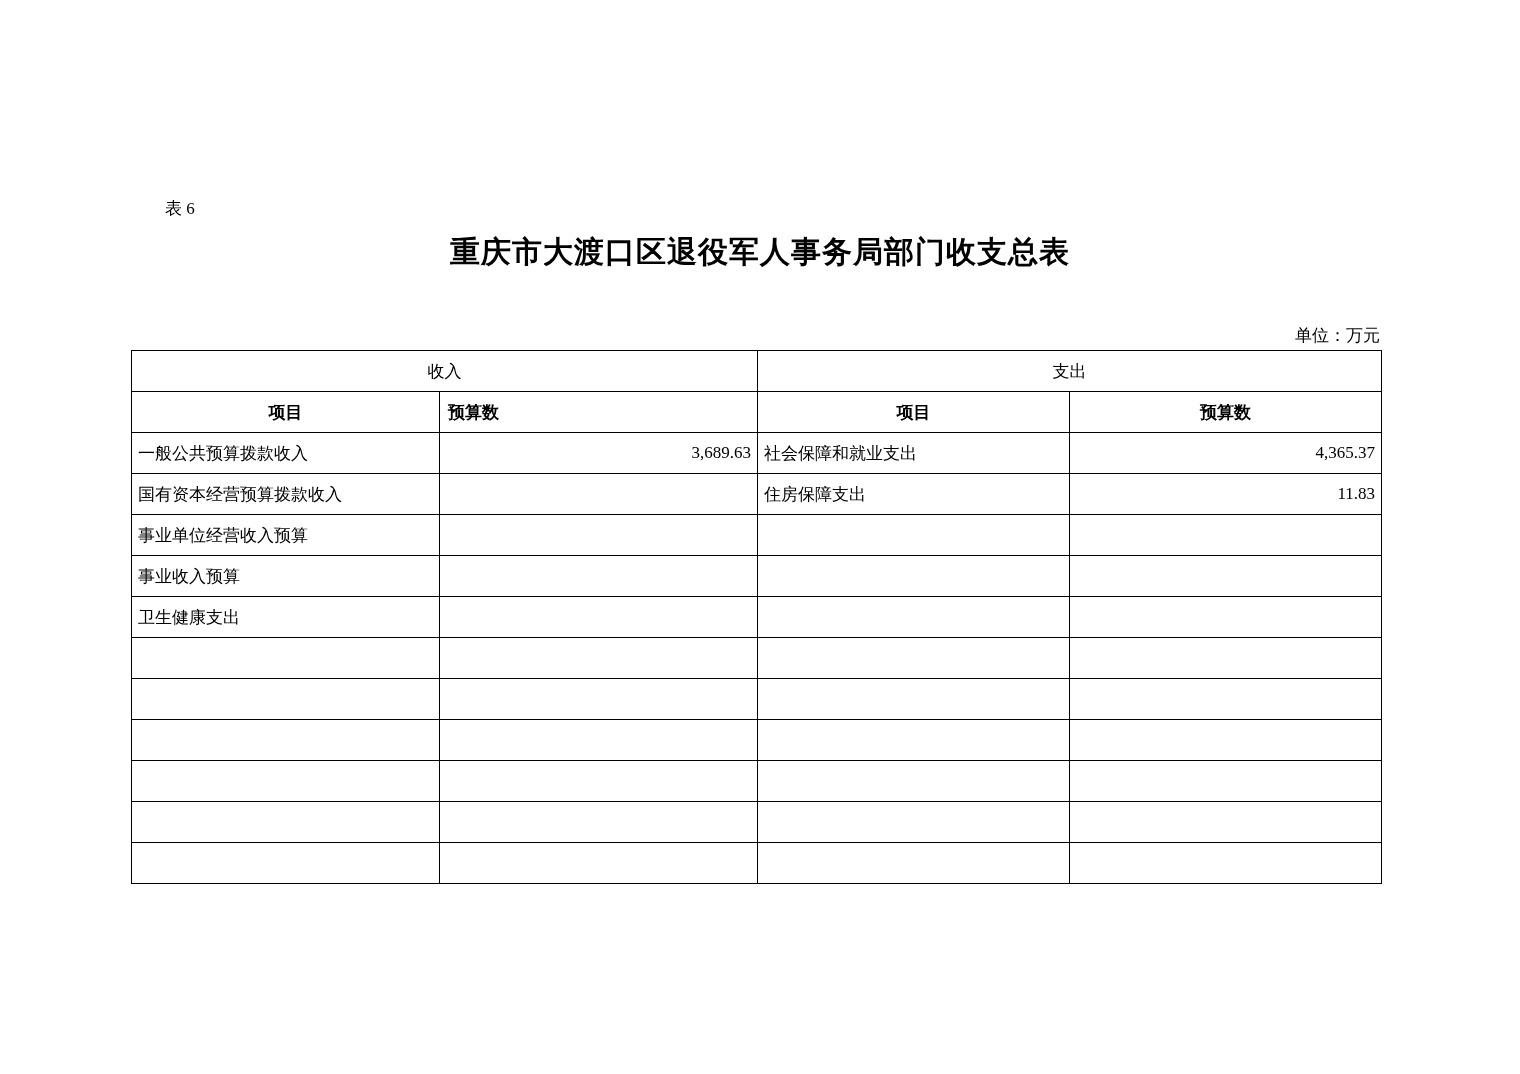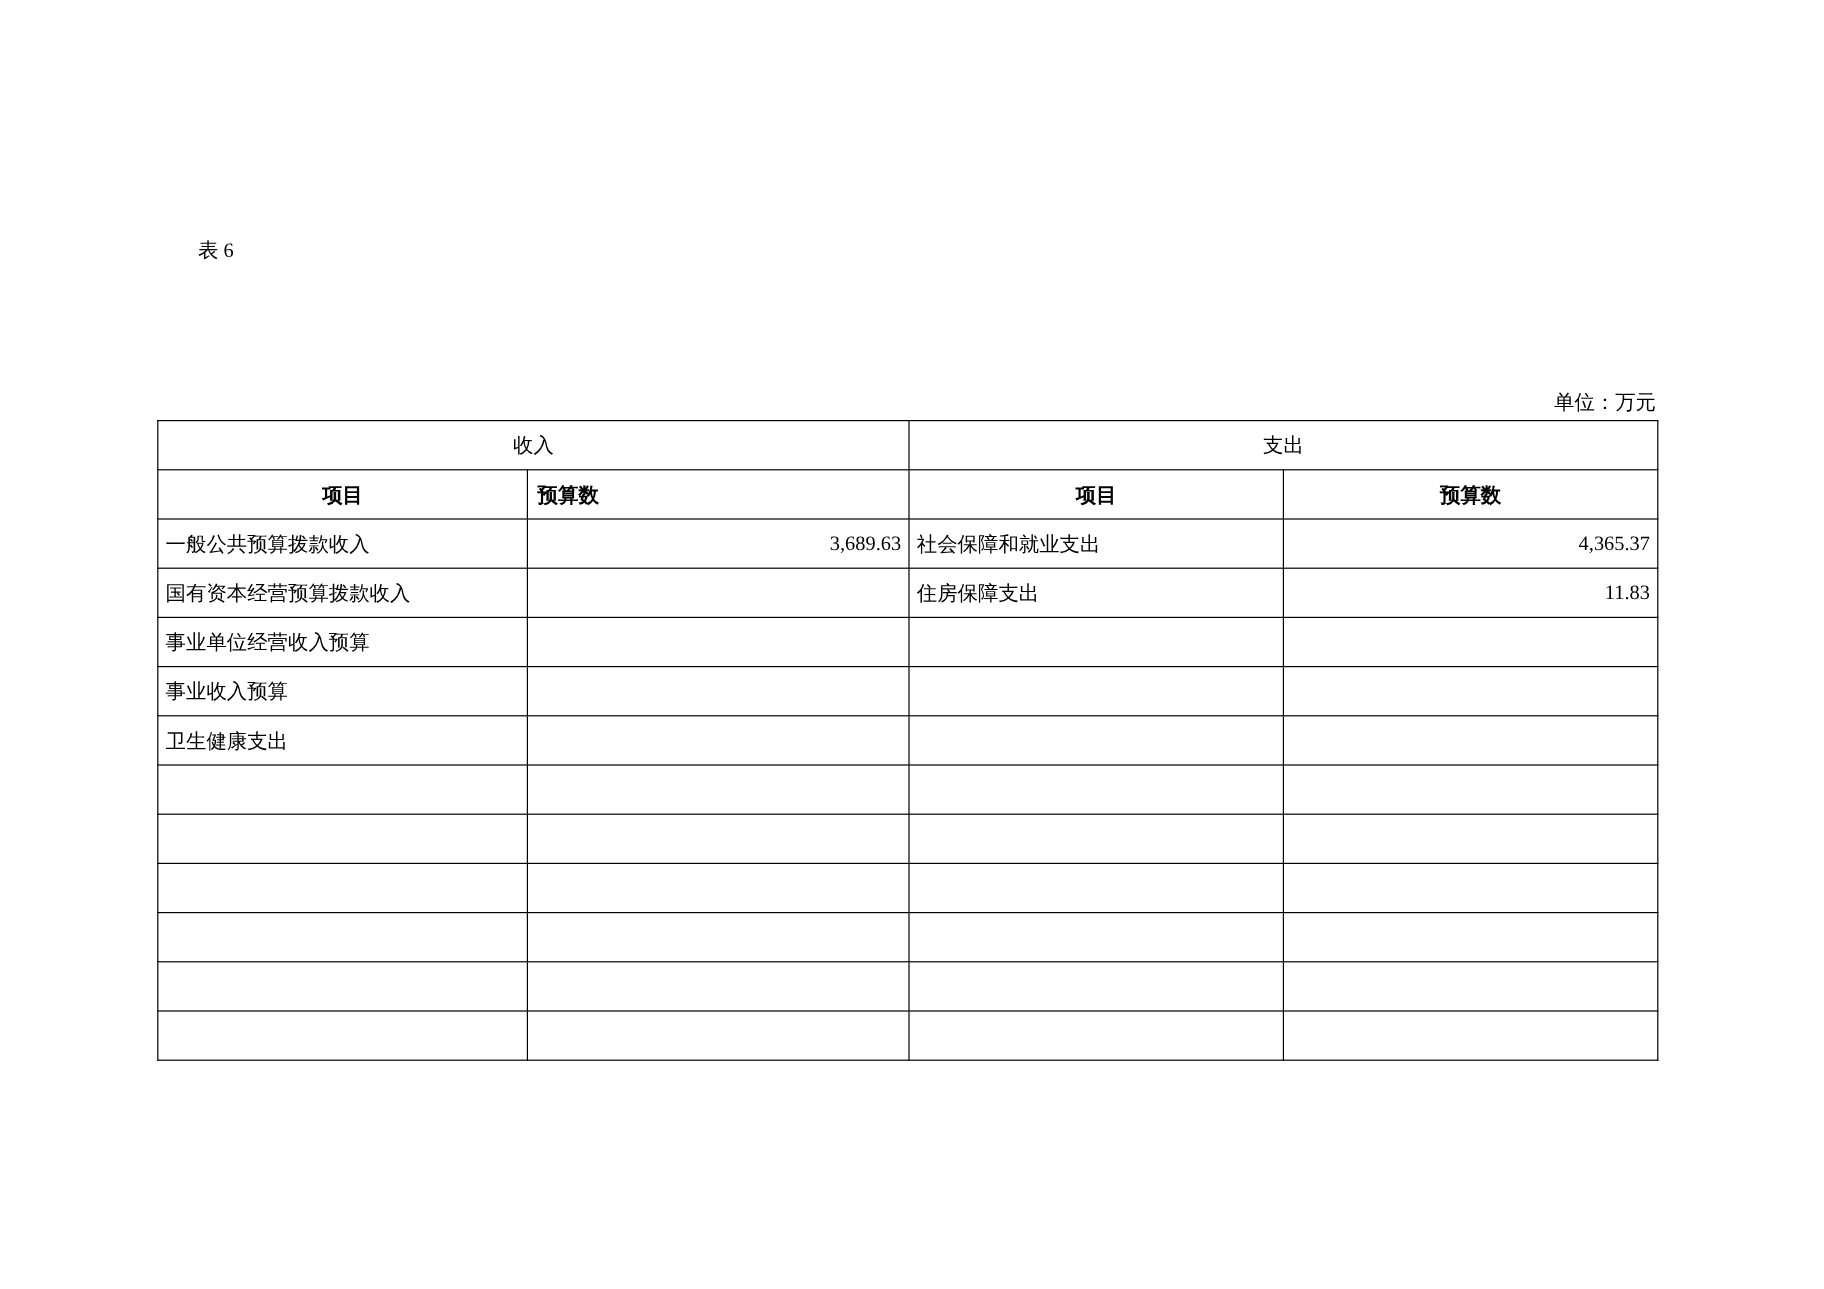--- a/index.html
+++ b/index.html
@@ -94,20 +94,21 @@
   col.c3 { width: 312px; }
   col.c4 { width: 312px; }
 </style>
 </head>
 <body>
 
 <div class="page">
 
   <div class="table-label">表 6</div>
 
+  <div class="doc-title">重庆市大渡口区退役军人事务局部门收支总表</div>
 
   <div class="unit-note">单位：万元</div>
 
   <table class="budget">
     <colgroup>
       <col class="c1">
         <col class="c2">
         <col class="c3">
         <col class="c4">
     </colgroup>

